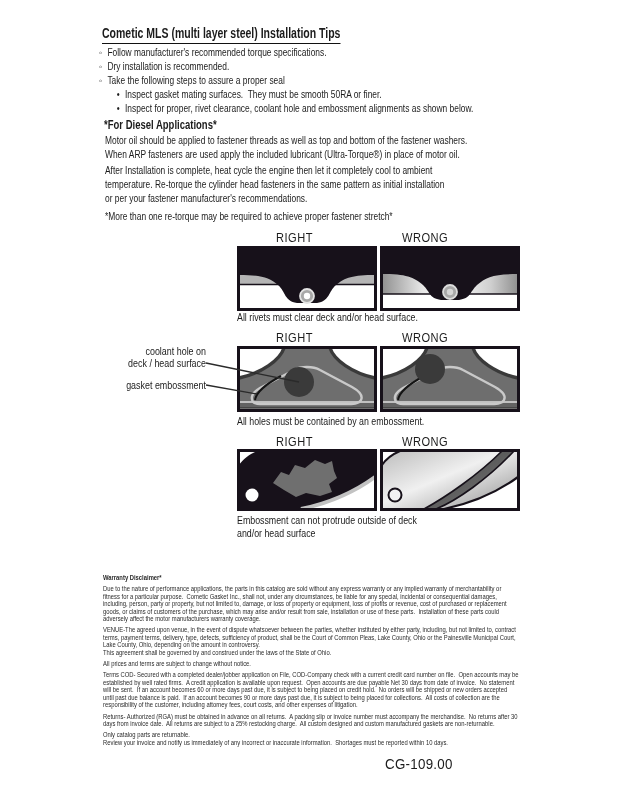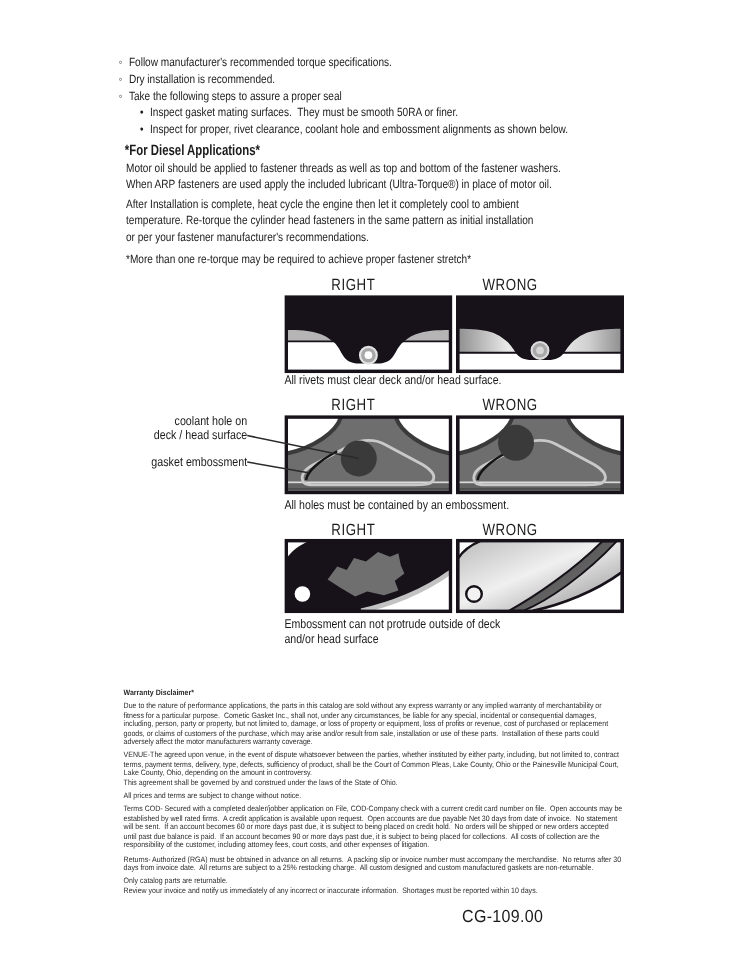--- a/index.html
+++ b/index.html
@@ -28,20 +28,23 @@
   .legal p { margin-bottom:4px; white-space:pre-wrap; }
   .legal .lh { font-weight:bold; margin-bottom:4px; }
   .pagenum { font-size:14.5px; letter-spacing:0.3px; transform:scaleX(0.92); transform-origin:0 0; white-space:nowrap; }
   svg { display:block; }
 </style>
 </head>
 <body>
 
 <div class="page">
 
+  <div class="abs" style="left:102px; top:24px;">
+    <span class="title">Cometic MLS (multi layer steel) Installation Tips</span>
+  </div>
 
   <div class="abs bullets cond" style="left:99px; top:46px; width:560px;">
     <div class="b-row">
       <span class="marker">◦</span>
       <span class="pre">Follow manufacturer's recommended torque specifications.</span>
     </div>
     <div class="b-row">
       <span class="marker">◦</span>
       <span class="pre">Dry installation is recommended.</span>
     </div>

